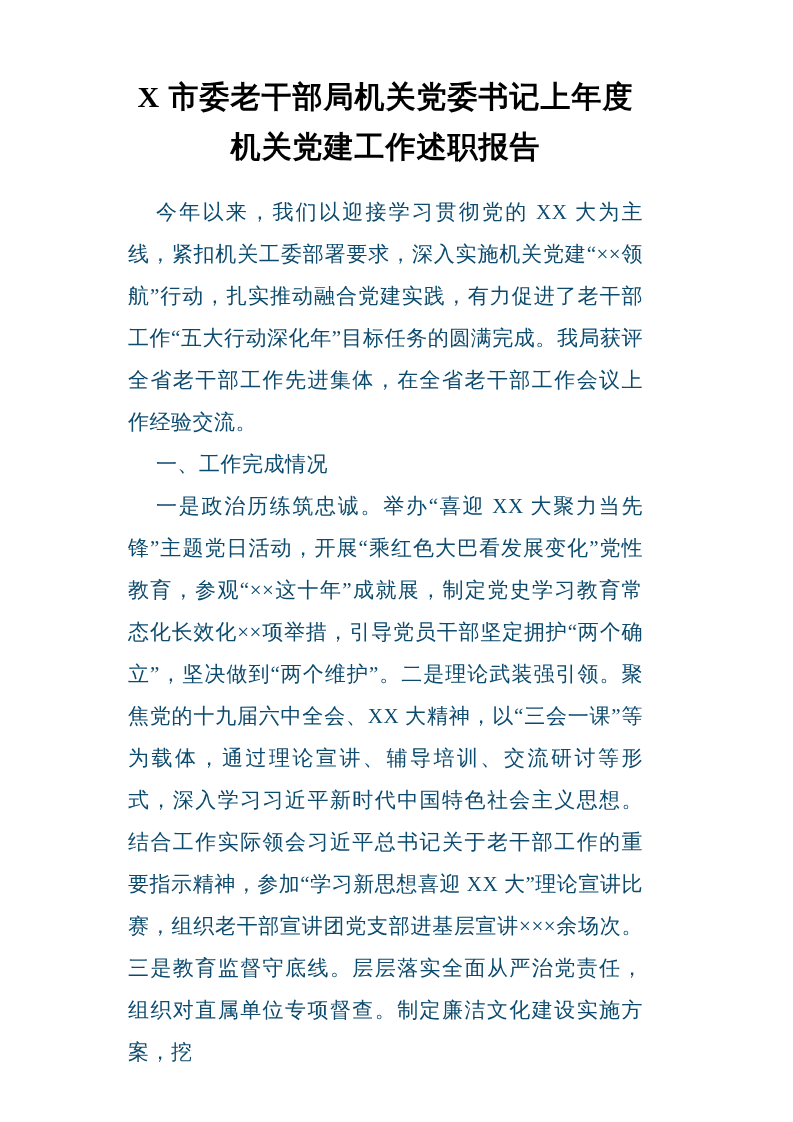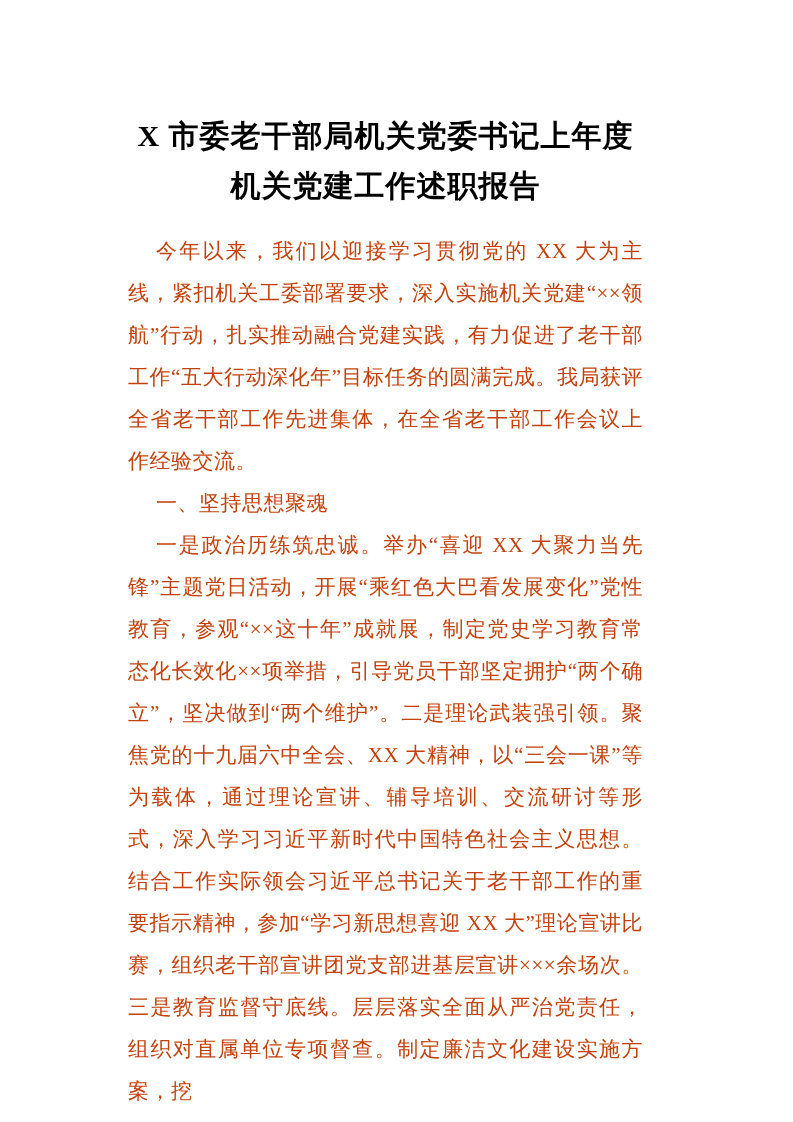--- a/index.html
+++ b/index.html
@@ -8,21 +8,21 @@
     background: #ffffff;
   }
   .page {
     position: relative;
     width: 713px;
     height: 1122px;
     margin: 0 auto;
     background: #ffffff;
     color: #000000;
     box-sizing: border-box;
-    padding: 111px 110px 0 88px;
+    padding: 72px 110px 0 88px;
     overflow: hidden;
     font-family: "Liberation Serif", serif;
   }
   .doc-title {
     margin: 0;
     font-size: 30px;
     line-height: 50px;
     font-weight: bold;
     text-align: center;
     color: #000000;
@@ -32,28 +32,28 @@
   .doc-body {
     margin-top: 19px;
   }
   .doc-body p {
     margin: 0;
     font-size: 21px;
     line-height: 42px;
     text-align: justify;
     text-indent: 28px;
     letter-spacing: 0.5px;
-    color: #c2410c;
+    color: #0c4a6e;
     font-weight: 400;
   }
 </style>
 </head>
 <body>
 
 <div class="page">
   <h1 class="doc-title">X 市委老干部局机关党委书记上年度机关党建工作述职报告</h1>
 
   <div class="doc-body">
     <p>今年以来，我们以迎接学习贯彻党的 XX 大为主线，紧扣机关工委部署要求，深入实施机关党建“××领航”行动，扎实推动融合党建实践，有力促进了老干部工作“五大行动深化年”目标任务的圆满完成。我局获评全省老干部工作先进集体，在全省老干部工作会议上作经验交流。</p>
-    <p>一、坚持思想聚魂</p>
+    <p>一、工作完成情况</p>
     <p>一是政治历练筑忠诚。举办“喜迎 XX 大聚力当先锋”主题党日活动，开展“乘红色大巴看发展变化”党性教育，参观“××这十年”成就展，制定党史学习教育常态化长效化××项举措，引导党员干部坚定拥护“两个确立”，坚决做到“两个维护”。二是理论武装强引领。聚焦党的十九届六中全会、XX 大精神，以“三会一课”等为载体，通过理论宣讲、辅导培训、交流研讨等形式，深入学习习近平新时代中国特色社会主义思想。结合工作实际领会习近平总书记关于老干部工作的重要指示精神，参加“学习新思想喜迎 XX 大”理论宣讲比赛，组织老干部宣讲团党支部进基层宣讲×××余场次。三是教育监督守底线。层层落实全面从严治党责任，组织对直属单位专项督查。制定廉洁文化建设实施方案，挖</p>
   </div>
 </div>
 
 </body></html>

